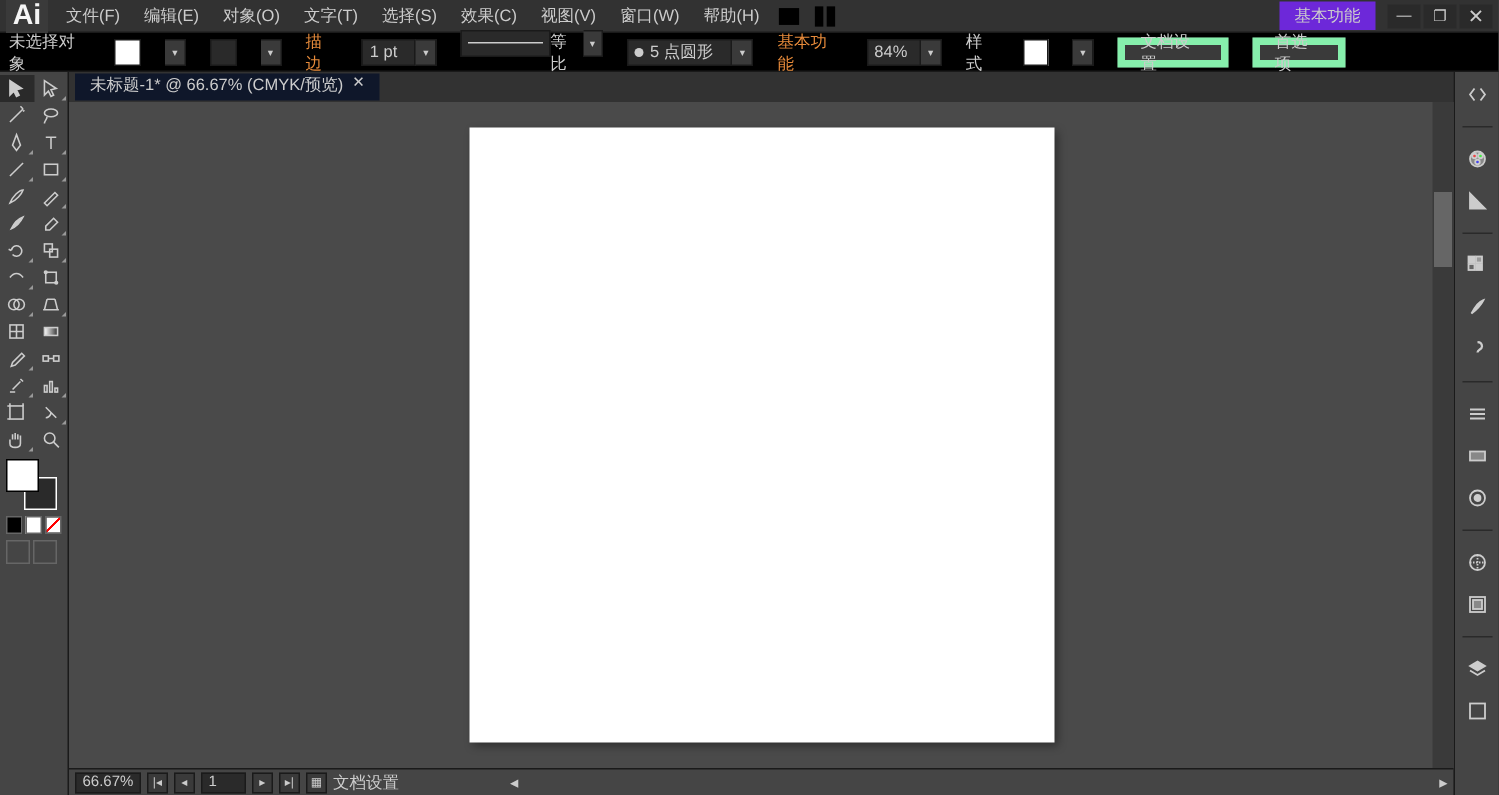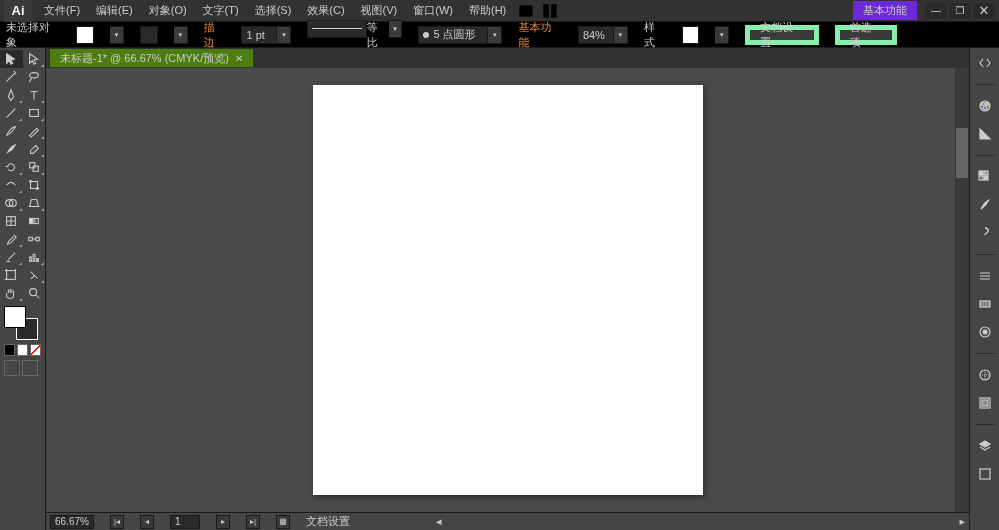--- a/index.html
+++ b/index.html
@@ -1,18 +1,18 @@
 <!DOCTYPE html>
 <html><head>
 <meta charset="utf-8">
 <style>
 *{margin:0;padding:0;box-sizing:border-box;font-family:"Microsoft YaHei",sans-serif;font-size:11px;color:#ccc;user-select:none}
 body{width:999px;height:530px;background:#323232;overflow:hidden;display:flex;flex-direction:column}
 .menubar{height:22px;background:#323232;display:flex;align-items:center;padding:0 4px;border-bottom:1px solid #1a1a1a}
-.app-logo{width:28px;height:22px;background:#3a3a3a;display:flex;align-items:center;justify-content:center;font-weight:bold;font-size:13px;color:#f5f5f5;margin-right:4px}
+.app-logo{width:28px;height:22px;background:#3a3a3a;display:flex;align-items:center;justify-content:center;font-weight:bold;font-size:19px;color:#f5f5f5;margin-right:4px}
 .menubar .menu-item{padding:0 8px;height:22px;display:flex;align-items:center;cursor:pointer}
 .menubar .spacer{flex:1}
 .menubar .workspace-label{background:#6d28d9;padding:2px 10px;margin-right:6px}
 .wctrl{width:22px;height:16px;background:#2a2a2a;margin-left:2px;display:flex;align-items:center;justify-content:center;cursor:pointer;font-size:10px}
 .wctrl.close{font-size:13px}
 .toolbar-icon{width:18px;height:18px;display:flex;align-items:center;justify-content:center;margin:0 3px;cursor:pointer}
 .optbar{height:26px;background:#000000;display:flex;align-items:center;padding:0 6px;gap:16px;border-bottom:1px solid #1a1a1a}
 .optbar .label-orange{color:#e68a3a}
 .swatch{width:18px;height:18px;border:1px solid #1a1a1a;background:#fff}
 .swatch.dark{background:#2a2a2a}
@@ -33,27 +33,27 @@
 .color-stack{padding:4px;position:relative;height:40px}
 .color-stack .front{position:absolute;width:22px;height:22px;background:#fff;border:1px solid #000;left:4px;top:4px;z-index:2}
 .color-stack .back{position:absolute;width:22px;height:22px;background:#2a2a2a;border:1px solid #fff;left:16px;top:16px}
 .mini-swatches{display:flex;padding:2px 4px;gap:2px}
 .mini-sw{width:12px;height:12px;border:1px solid #666}
 .mini-sw.b{background:#000}.mini-sw.w{background:#fff}.mini-sw.r{background:linear-gradient(135deg,#fff 45%,red 45%,red 55%,#fff 55%)}
 .draw-row{display:flex;padding:2px 4px;gap:2px}
 .draw-btn{width:16px;height:16px;border:1px solid #666;cursor:pointer}
 .canvas-wrap{flex:1;display:flex;flex-direction:column;background:#323232}
 .tab-bar{height:20px;background:#323232;display:flex;align-items:center;padding-left:4px}
-.doc-tab{background:#4d7c0f;padding:0 10px;display:flex;align-items:center;gap:6px;height:18px}
+.doc-tab{background:#0f172a;padding:0 10px;display:flex;align-items:flex-start;gap:6px;height:18px}
 .doc-tab .x{cursor:pointer;font-size:10px}
 .canvas-area{flex:1;background:#4a4a4a;display:flex;align-items:center;justify-content:center;position:relative}
 .artboard{width:390px;height:410px;background:#fff;box-shadow:2px 2px 6px rgba(0,0,0,.4)}
 .vscroll{width:14px;background:#3a3a3a;position:absolute;right:0;top:0;bottom:0}
 .vscroll .thumb{width:12px;height:50px;background:#666;margin:60px 1px}
-.status-bar{height:18px;background:#454545;display:flex;align-items:center;padding:0 4px;gap:16px;border-top:1px solid #1a1a1a}
+.status-bar{height:18px;background:#454545;display:flex;align-items:center;padding:0 4px;gap:4px;border-top:1px solid #1a1a1a}
 .status-box{background:#2a2a2a;border:1px solid #1a1a1a;padding:0 4px;min-width:40px;height:14px;display:flex;align-items:center;font-size:10px}
 .nav-btn{width:14px;height:14px;background:#3a3a3a;border:1px solid #1a1a1a;display:flex;align-items:center;justify-content:center;font-size:8px;cursor:pointer}
 .right-panels{width:30px;background:#454545;border-left:1px solid #1a1a1a;display:flex;flex-direction:column;align-items:center;padding:4px 0;gap:6px}
 .panel-icon{width:22px;height:22px;display:flex;align-items:center;justify-content:center;cursor:pointer}
 .panel-icon svg{width:16px;height:16px;stroke:#ccc;stroke-width:1.2;fill:none}
 .panel-sep{width:20px;height:1px;background:#2a2a2a;margin:4px 0}
 </style>
 </head>
 <body>
 

